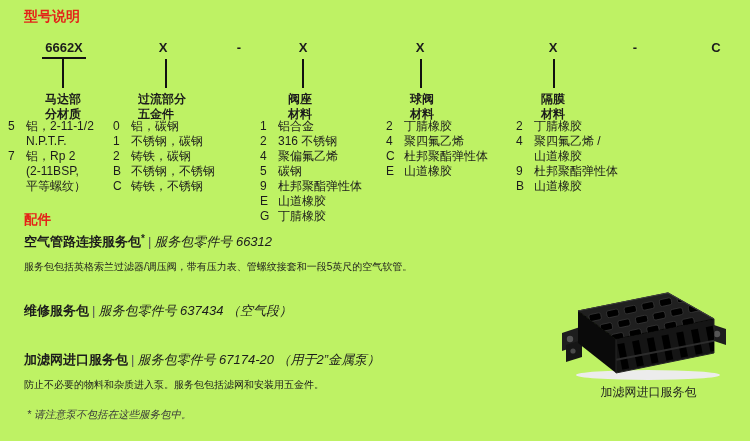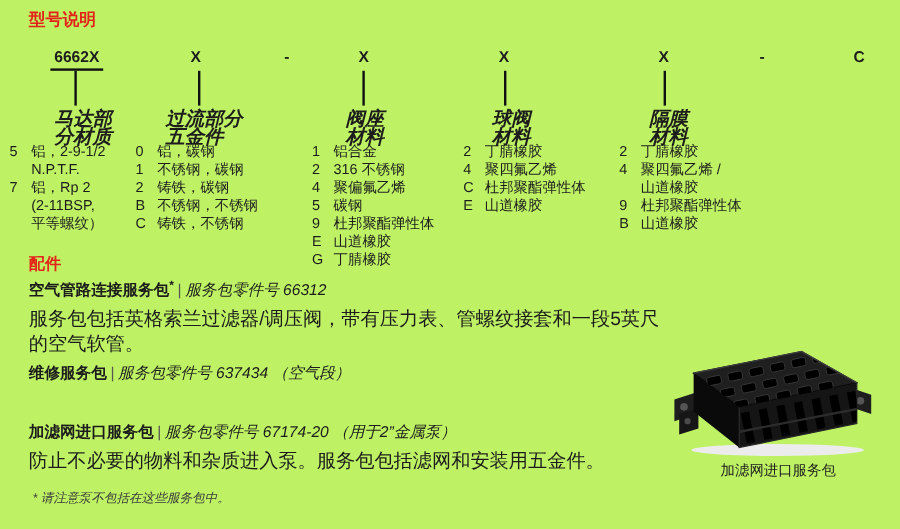--- a/index.html
+++ b/index.html
@@ -8,33 +8,33 @@
     font-family:"Liberation Sans","DejaVu Sans",sans-serif;color:#1c1c1c;
   }
   .abs{position:absolute;}
   .red{color:#e42318;}
   .doc-title{top:8px;left:24px;font-size:14px;font-weight:bold;}
   
   .seg{top:40px;font-size:13px;font-weight:bold;transform:translateX(-50%);white-space:nowrap;text-align:center;}
   .tbar{left:42px;top:57px;width:44px;height:2px;background:#111;}
   .tick{width:2px;top:59px;height:29px;background:#111;}
   
-  .colhead{top:92px;font-size:16px;font-weight:bold;line-height:15px;white-space:nowrap;font-style:italic;}
+  .colhead{top:92px;font-size:12px;font-weight:bold;line-height:15px;white-space:nowrap;}
   
   .items{top:119px;font-size:12px;line-height:15px;}
   .row{display:flex;white-space:nowrap;}
   .code{display:inline-block;width:12px;flex:0 0 12px;margin-right:6px;}
   
   .acc-title{top:211px;left:24px;font-size:13.5px;font-weight:bold;}
   .acc-line{font-size:13px;white-space:nowrap;}
   .acc-name{font-weight:bold;}
   .acc-ast{font-weight:bold;font-size:10px;vertical-align:top;}
   .acc-sep{color:#555;padding:0 3px;}
   .acc-part{font-style:italic;margin-top:22px;}
-  .acc-desc{font-size:16px;line-height:21px;}
+  .acc-desc{font-size:10px;line-height:21px;}
   .footnote{top:408px;left:27px;font-size:10.5px;font-style:italic;color:#3a3a3a;}
   
   .fig-caption{top:385px;left:566px;width:165px;text-align:center;font-size:12px;line-height:14px;}
 </style>
 </head>
 <body>
 
 <div id="page">
 
   <div class="abs doc-title red">型号说明</div>
@@ -72,21 +72,21 @@
     <div>材料</div>
   </div>
   <div class="abs colhead" style="left:541px;">
     <div>隔膜</div>
     <div>材料</div>
   </div>
 
   <div class="abs items" style="left:8px;">
     <div class="row">
         <span class="code">5</span>
-        <span>铝，2-9-1/2</span>
+        <span>铝，2-11-1/2</span>
       </div>
     <div class="row">
         <span class="code"></span>
         <span>N.P.T.F.</span>
       </div>
     <div class="row">
         <span class="code">7</span>
         <span>铝，Rp 2</span>
       </div>
     <div class="row">

